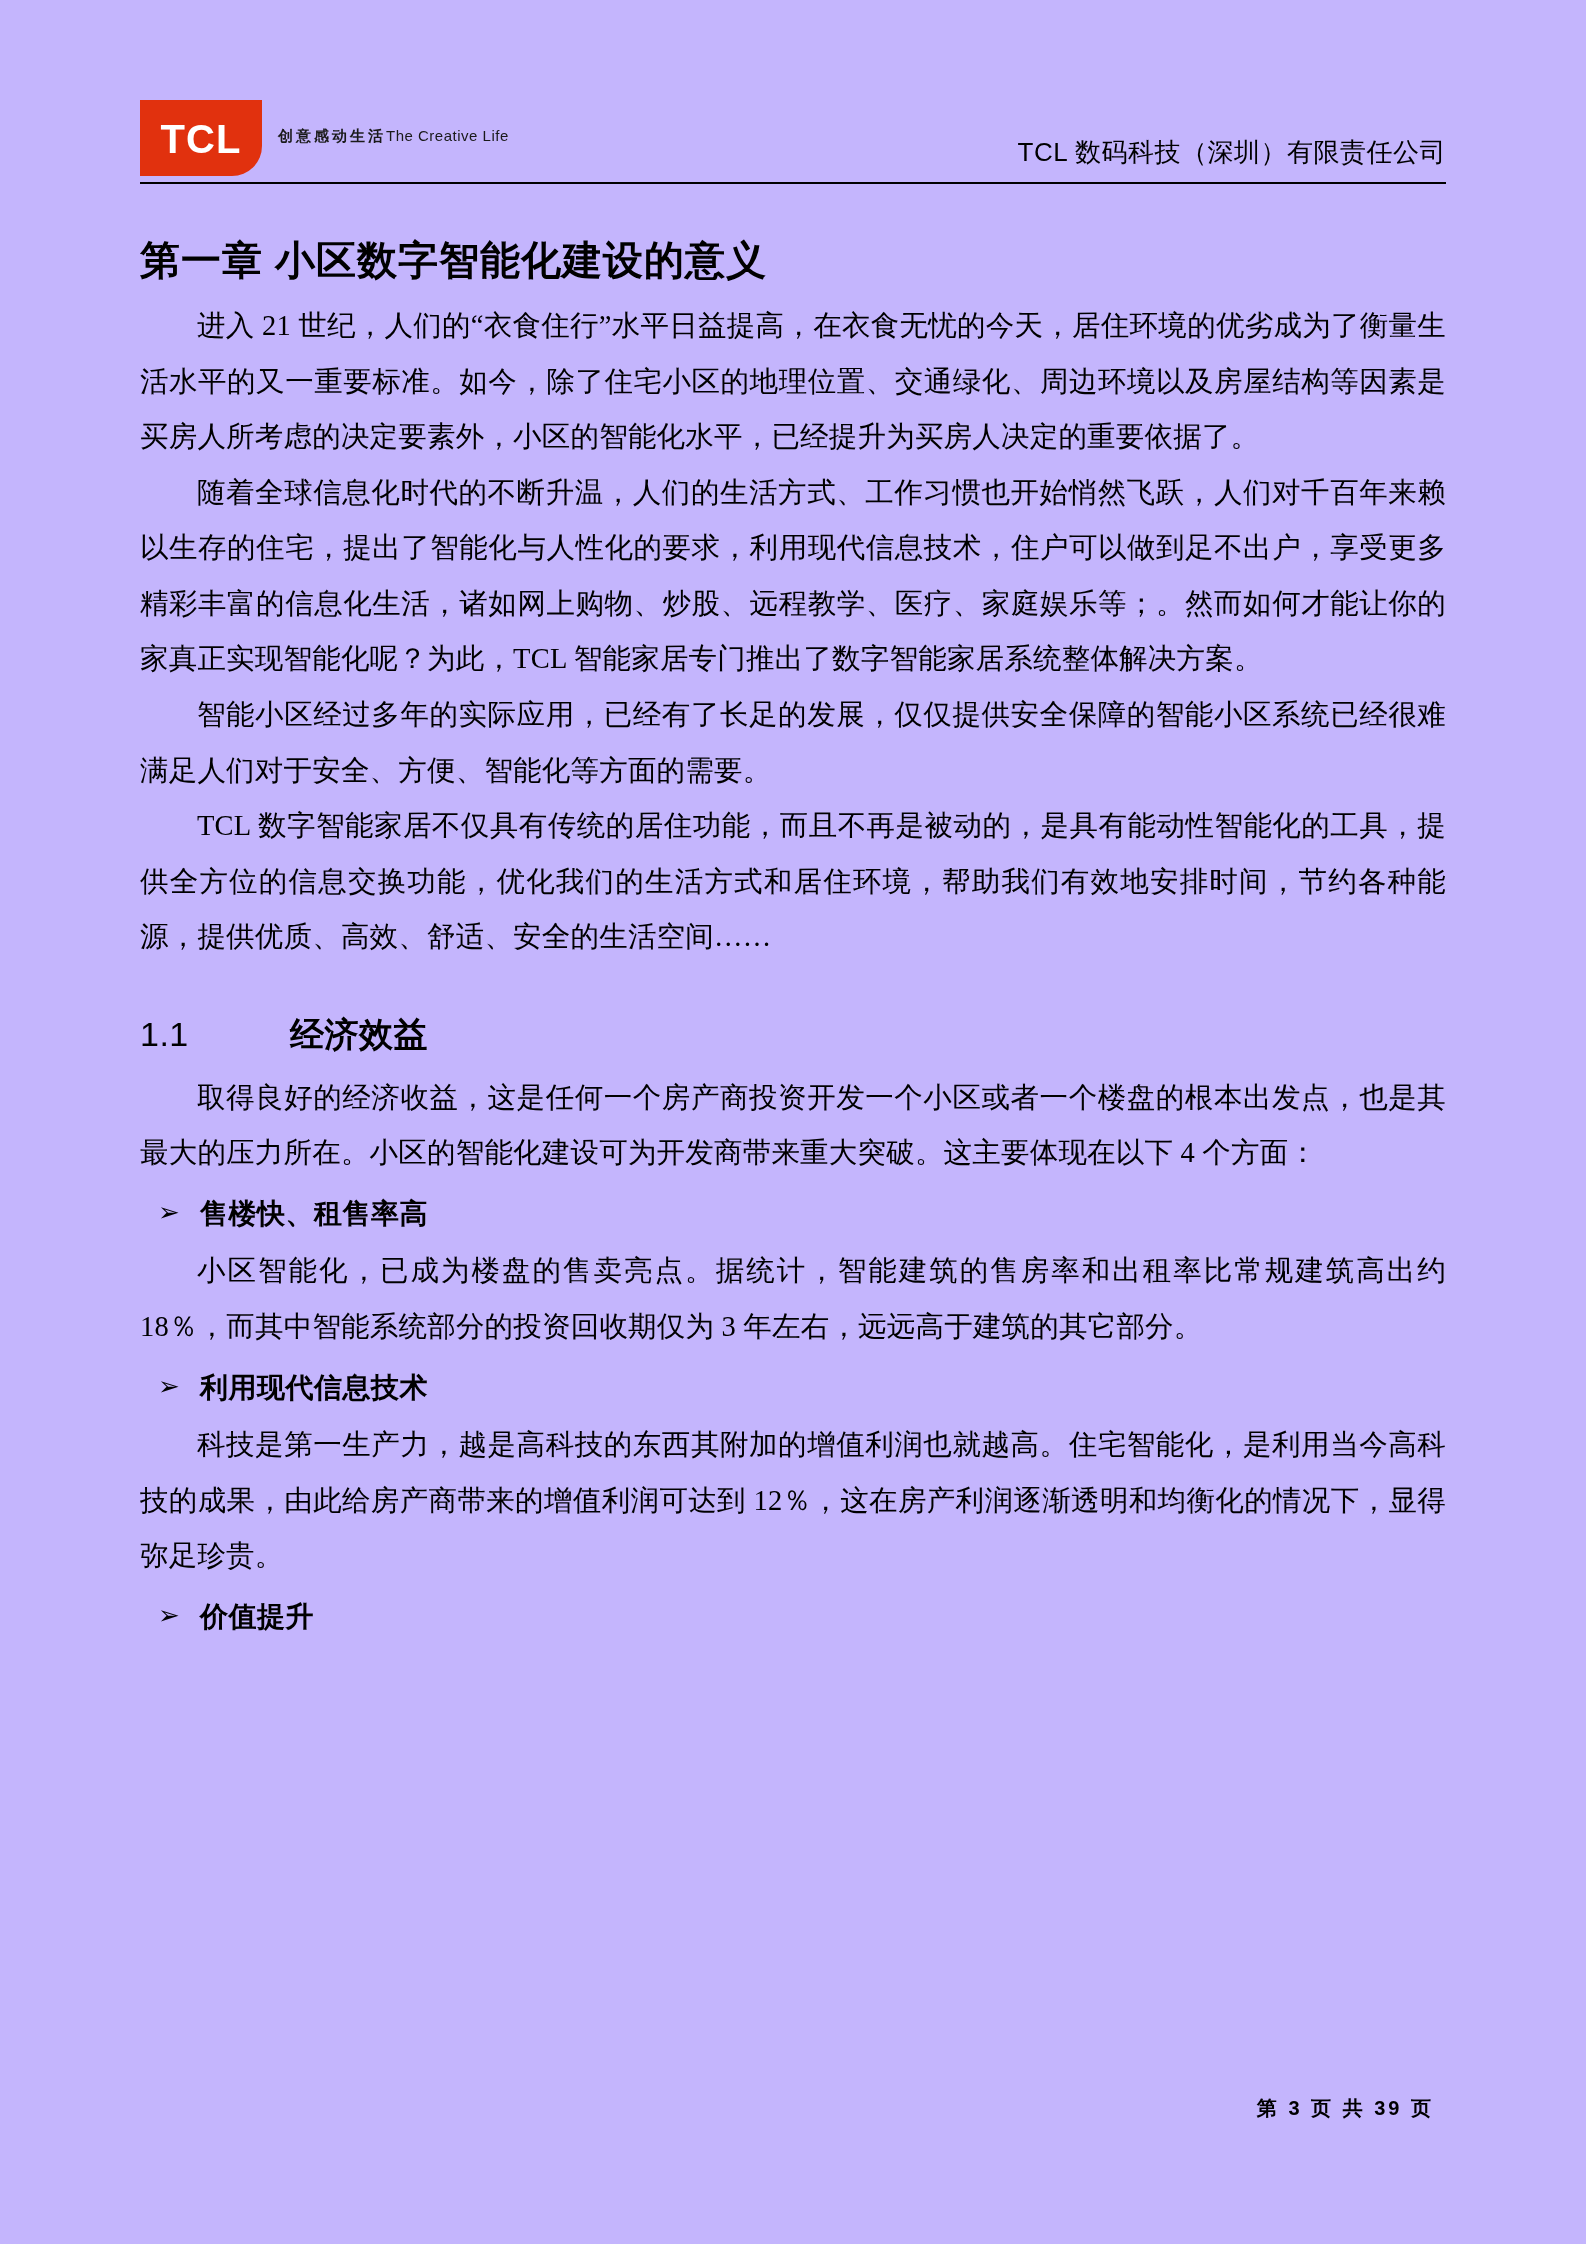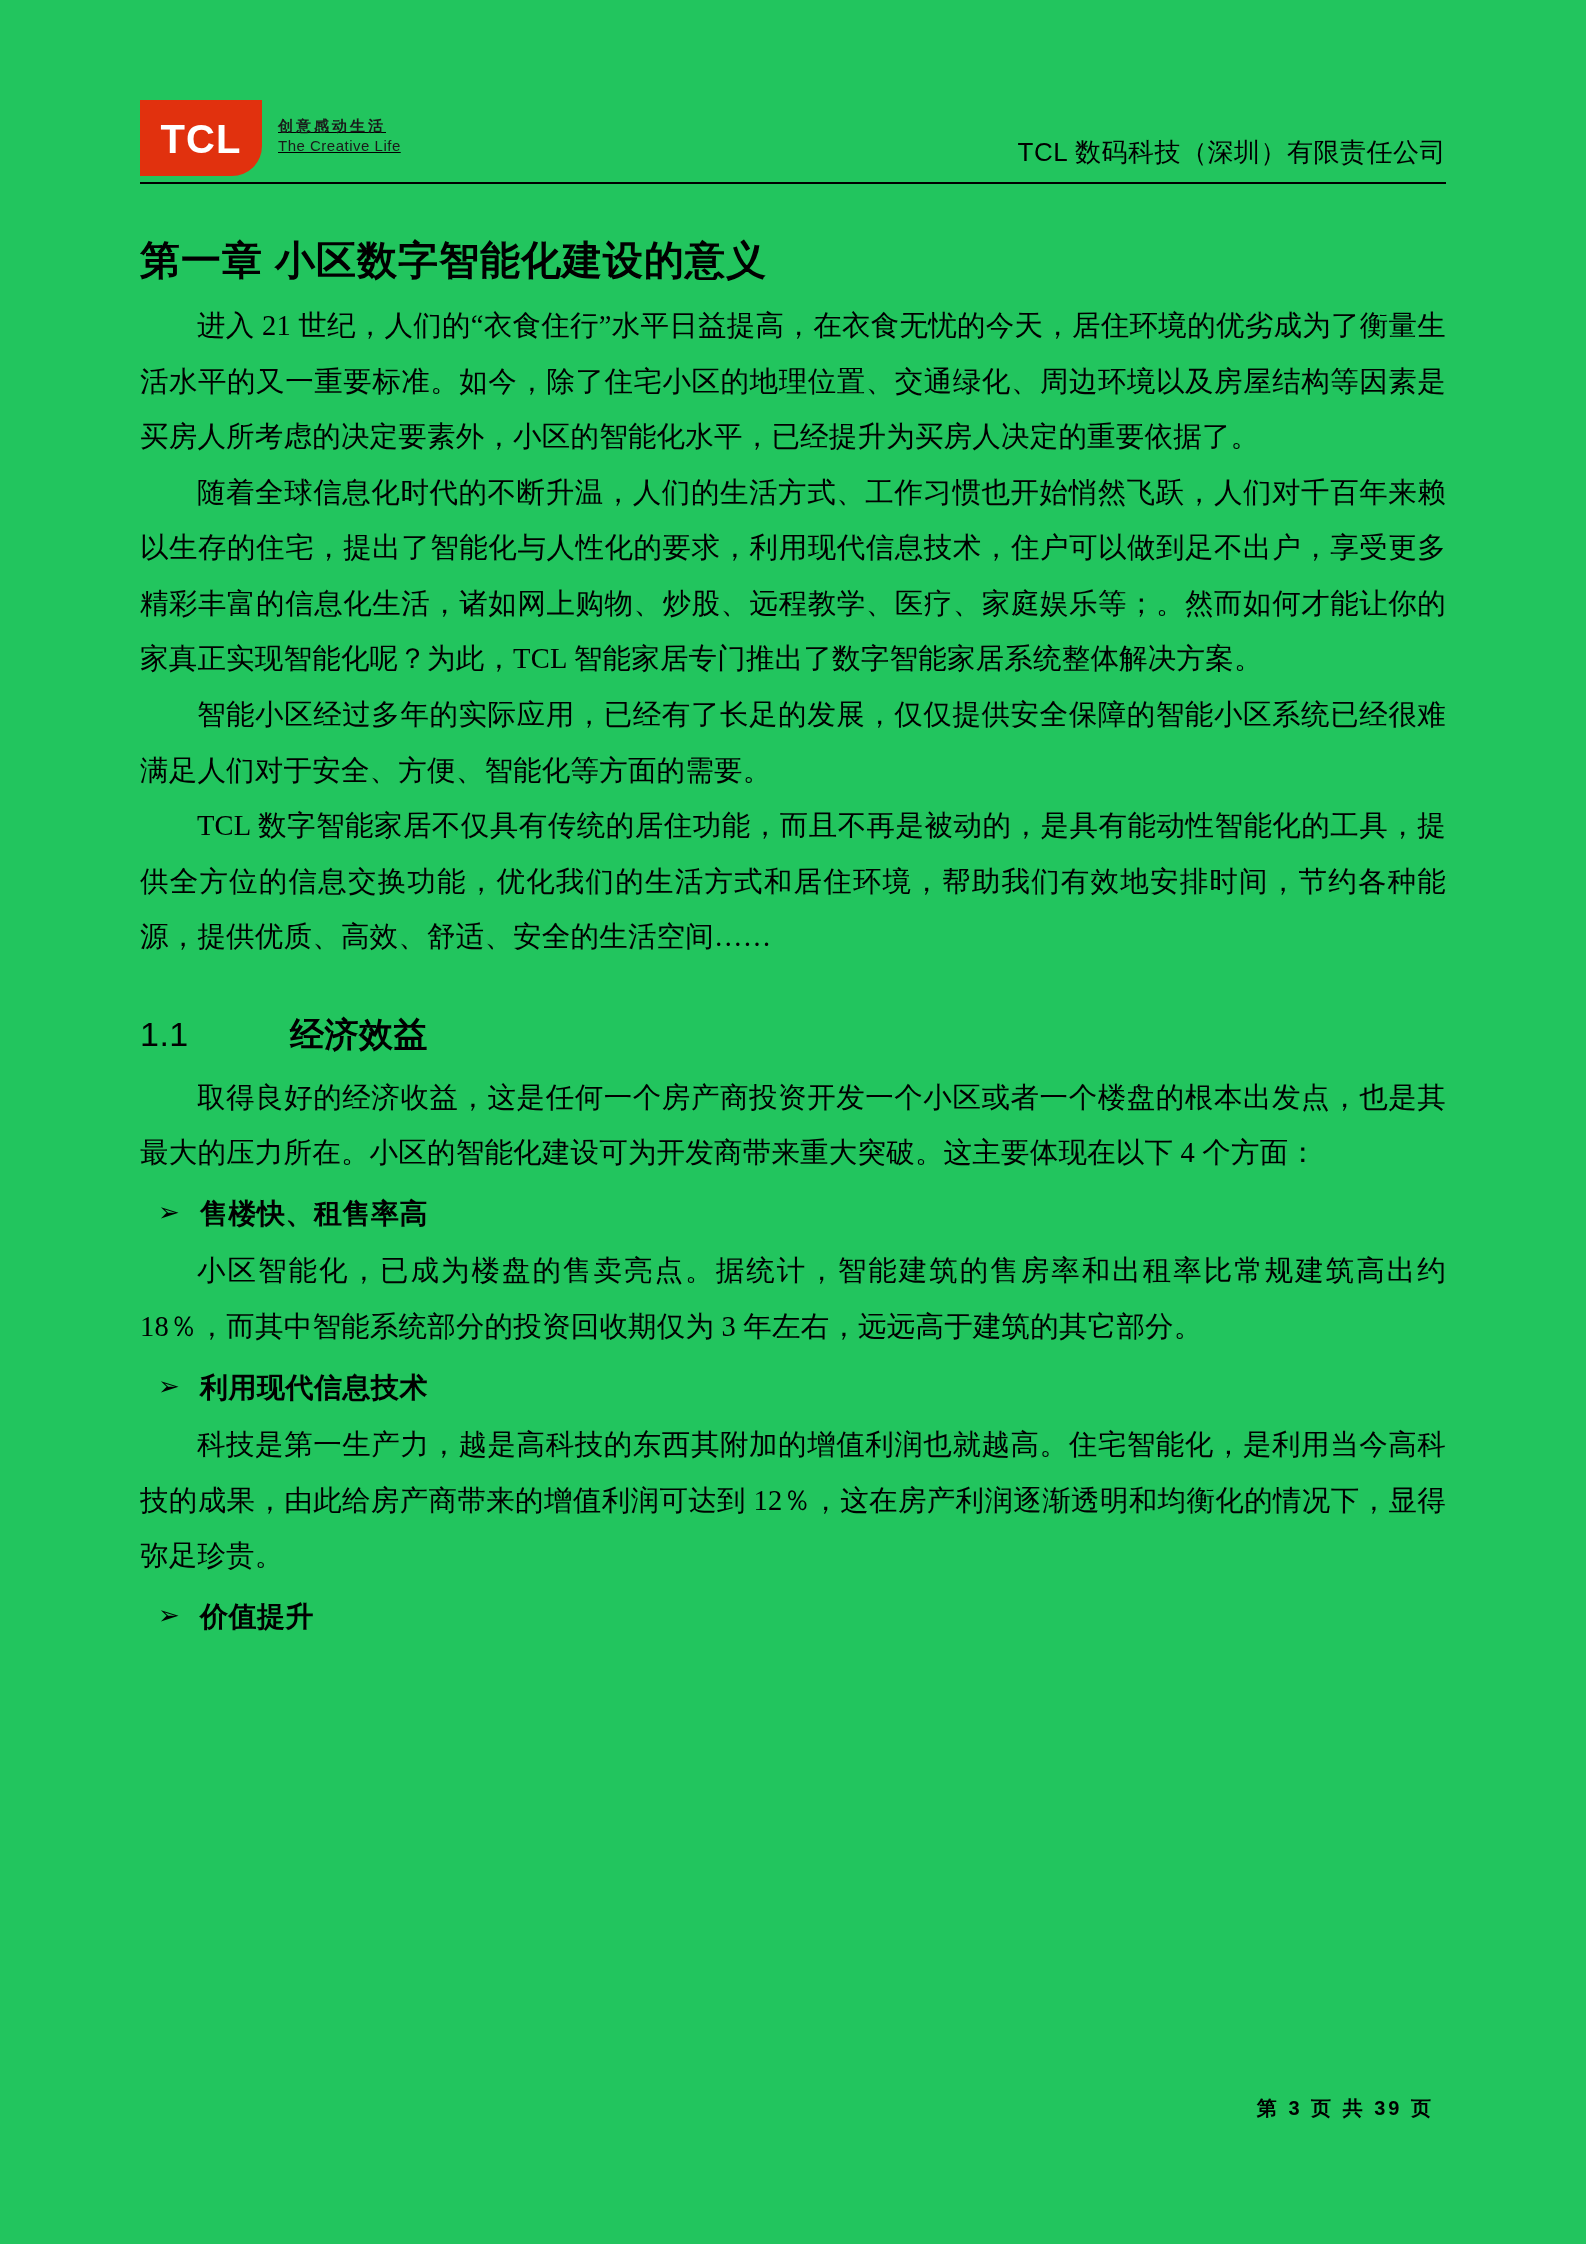--- a/index.html
+++ b/index.html
@@ -9,21 +9,21 @@
   }
   body {
     font-family: "Liberation Serif", "DejaVu Serif", serif;
     color: #000000;
   }
   .page {
     position: relative;
     width: 1586px;
     height: 2244px;
     margin: 0 auto;
-    background: #22c55e;
+    background: #c4b5fd;
     box-sizing: border-box;
     overflow: hidden;
   }
 
   
   .header {
     position: absolute;
     left: 140px;
     top: 78px;
     width: 1306px;
@@ -53,24 +53,23 @@
     font-family: "Liberation Sans", sans-serif;
     font-weight: bold;
     font-size: 40px;
     letter-spacing: 1px;
     color: #ffffff;
     line-height: 1;
     transform: translateY(1px);
   }
   .logo-tagline {
     display: flex;
-    flex-direction: column;
+    flex-direction: row;
     justify-content: center;
     padding-bottom: 4px;
-    text-decoration: underline;
   }
   .tagline-cn {
     font-family: "Liberation Sans", sans-serif;
     font-size: 15px;
     font-weight: bold;
     letter-spacing: 3px;
     color: #1a1a1a;
     line-height: 1.35;
   }
   .tagline-en {

